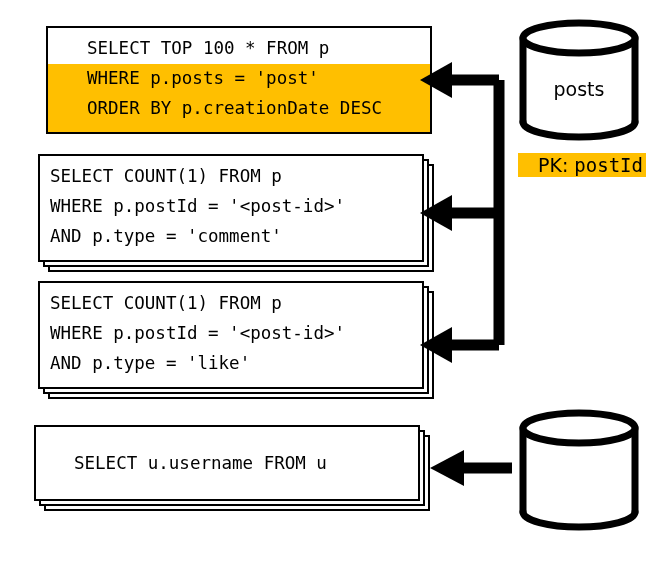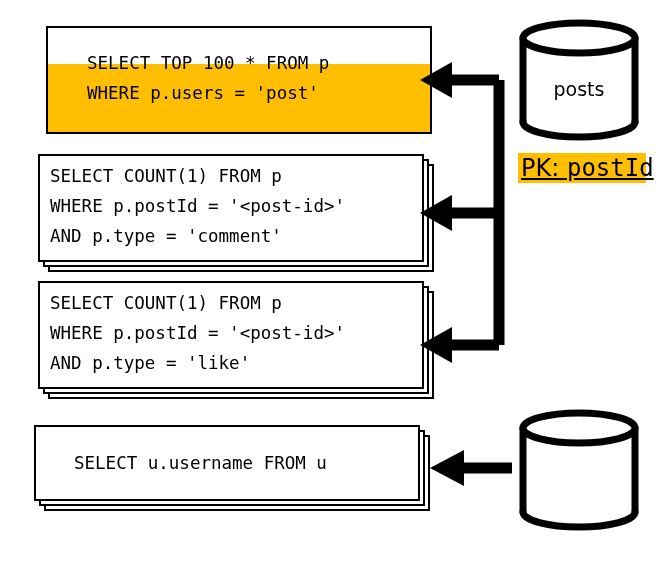--- a/index.html
+++ b/index.html
@@ -66,25 +66,24 @@
     position: absolute;
     width: 100%;
     text-align: center;
     font-family: "DejaVu Sans", sans-serif;
     font-size: 19px;
     color: #000000;
   }
   .pk-label {
     position: absolute;
     text-align: right;
-    font-size: 24px;
+    font-size: 19px;
     color: #000000;
     white-space: pre;
     font-family: "DejaVu Sans", sans-serif;
-    text-decoration: underline;
   }
   .pk-label .mono {
     font-family: "DejaVu Sans Mono", monospace;
   }
   .pk-label.highlight {
     background: #ffbf00;
     padding: 1px 3px;
   }
 
   
@@ -101,21 +100,22 @@
 <body>
 
 <div id="canvas">
 
   <div class="stack" style="left:46px; top:26px; width:386px; height:108px;">
     <div class="sheet front" style="width:386px; height:108px;"></div>
 
     <div class="hl-band" style="left:2px; top:38px; width:382px; height:68px;"></div>
     <div class="card-body" style="width:386px; height:108px; padding-top:4px;padding-left:41px;">
       <div class="code-line">SELECT TOP 100 * FROM p</div>
-      <div class="code-line">WHERE p.users = 'post'</div>
+      <div class="code-line">WHERE p.posts = 'post'</div>
+      <div class="code-line">ORDER BY p.creationDate DESC</div>
     </div>
   </div>
 
   <div class="stack" style="left:38px; top:154px; width:386px; height:108px;">
     <div class="sheet back3" style="width:386px; height:108px;"></div>
     <div class="sheet back2" style="width:386px; height:108px;"></div>
     <div class="sheet front" style="width:386px; height:108px;"></div>
     <div class="card-body" style="width:386px; height:108px; padding-top:4px;">
       <div class="code-line">SELECT COUNT(1) FROM p</div>
       <div class="code-line">WHERE p.postId = '&lt;post-id&gt;'</div>

